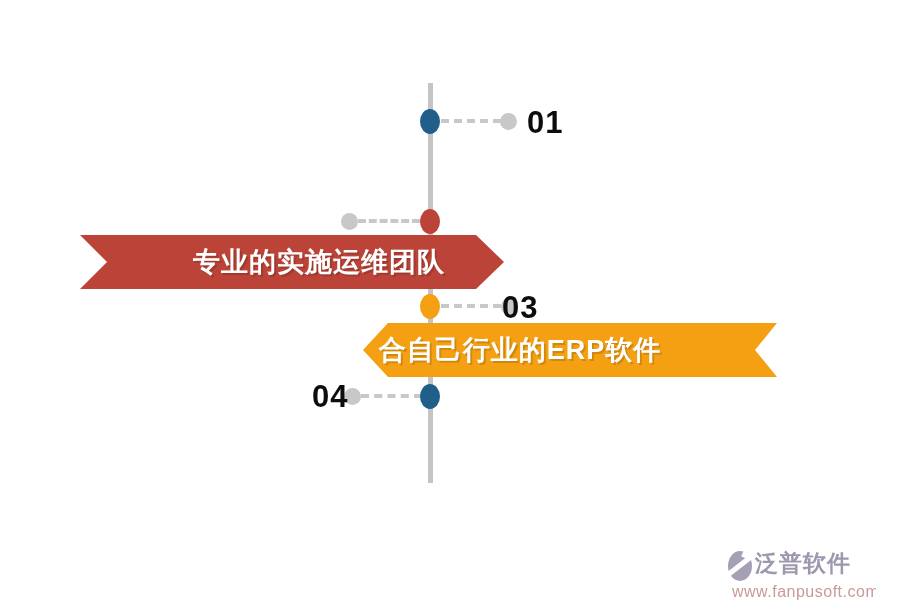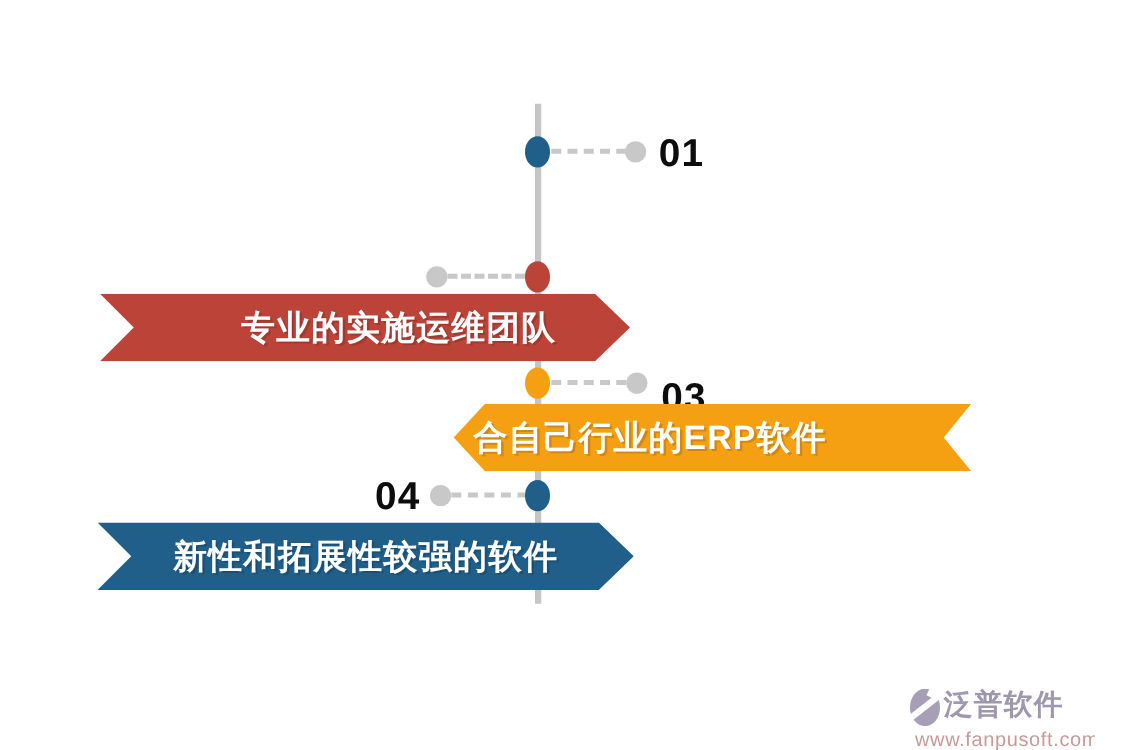--- a/index.html
+++ b/index.html
@@ -109,38 +109,32 @@
   <div class="banner banner-2" style="left:80px; top:235px; width:424px;">
     <svg width="424" height="54" viewBox="0 0 424 54">
       <polygon points="0,0 396,0 424,27 396,54 0,54 27,27" fill="#bc4338"></polygon>
     </svg>
     <div class="label">专业的实施运维团队</div>
   </div>
 
   <div class="node-dot" style="left: 420px; top: 294px; background-color: rgb(245, 160, 18);"></div>
   <div class="dash" style="left:441px; top:304px; width:60px;"></div>
   <div class="gray-dot" style="left:501px; top:298px;"></div>
-  <div class="num" style="left:529px; top:292px;margin-top:10px;">03</div>
+  <div class="num" style="left:502px; top:292px;">03</div>
   <div class="banner banner-3" style="left:363px; top:323px; width:414px;">
     <svg width="414" height="54" viewBox="0 0 414 54">
       <polygon points="25,0 414,0 392,27 414,54 25,54 0,27" fill="#f5a012"></polygon>
     </svg>
     <div class="label">合自己行业的ERP软件</div>
   </div>
 
-  <div class="num" style="left:300px; top:381px;">04</div>
+  <div class="num" style="left:312px; top:381px;">04</div>
   <div class="gray-dot" style="left:344px; top:388px;"></div>
   <div class="dash" style="left:361px; top:394px; width:61px;"></div>
   <div class="node-dot" style="left: 420px; top: 384px; background-color: rgb(31, 95, 138);"></div>
-  <div class="banner banner-4" style="left:78px; top:418px; width:429px;">
-    <svg width="429" height="54" viewBox="0 0 429 54">
-      <polygon points="0,0 401,0 429,27 401,54 0,54 27,27" fill="#1f5f8a"></polygon>
-    </svg>
-    <div class="label">新性和拓展性较强的软件</div>
-  </div>
 
   <div class="watermark">
     <div class="wm-row">
       <span class="wm-icon">
         <svg width="25" height="30" viewBox="0 0 25 30">
           <ellipse cx="12" cy="15" rx="12" ry="15" fill="#a79fb6"></ellipse>
           <rect x="-8" y="12" width="42" height="5" fill="#ffffff" transform="rotate(-38 12 15)"></rect>
           <rect x="15" y="-2" width="7" height="9" fill="#ffffff" transform="rotate(25 18 2)"></rect>
         </svg>
       </span>

